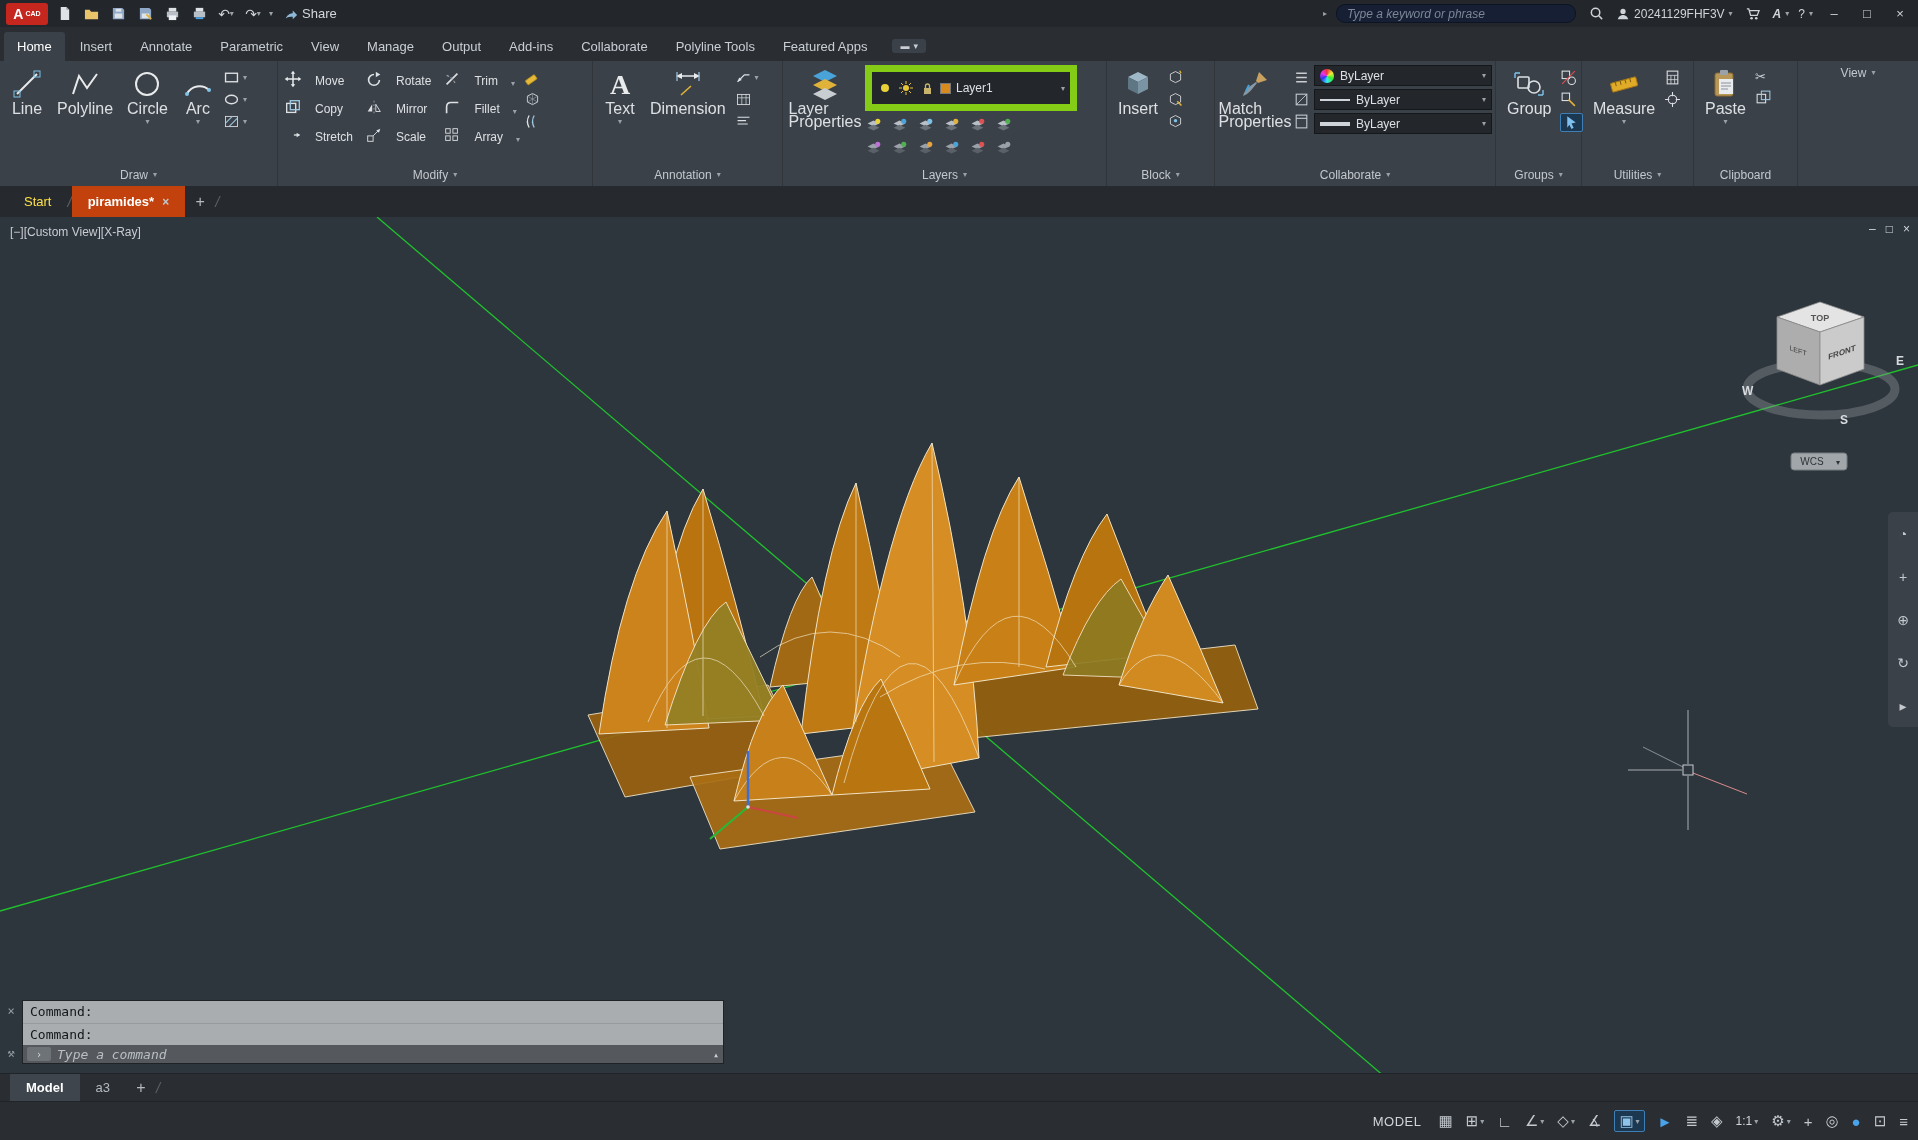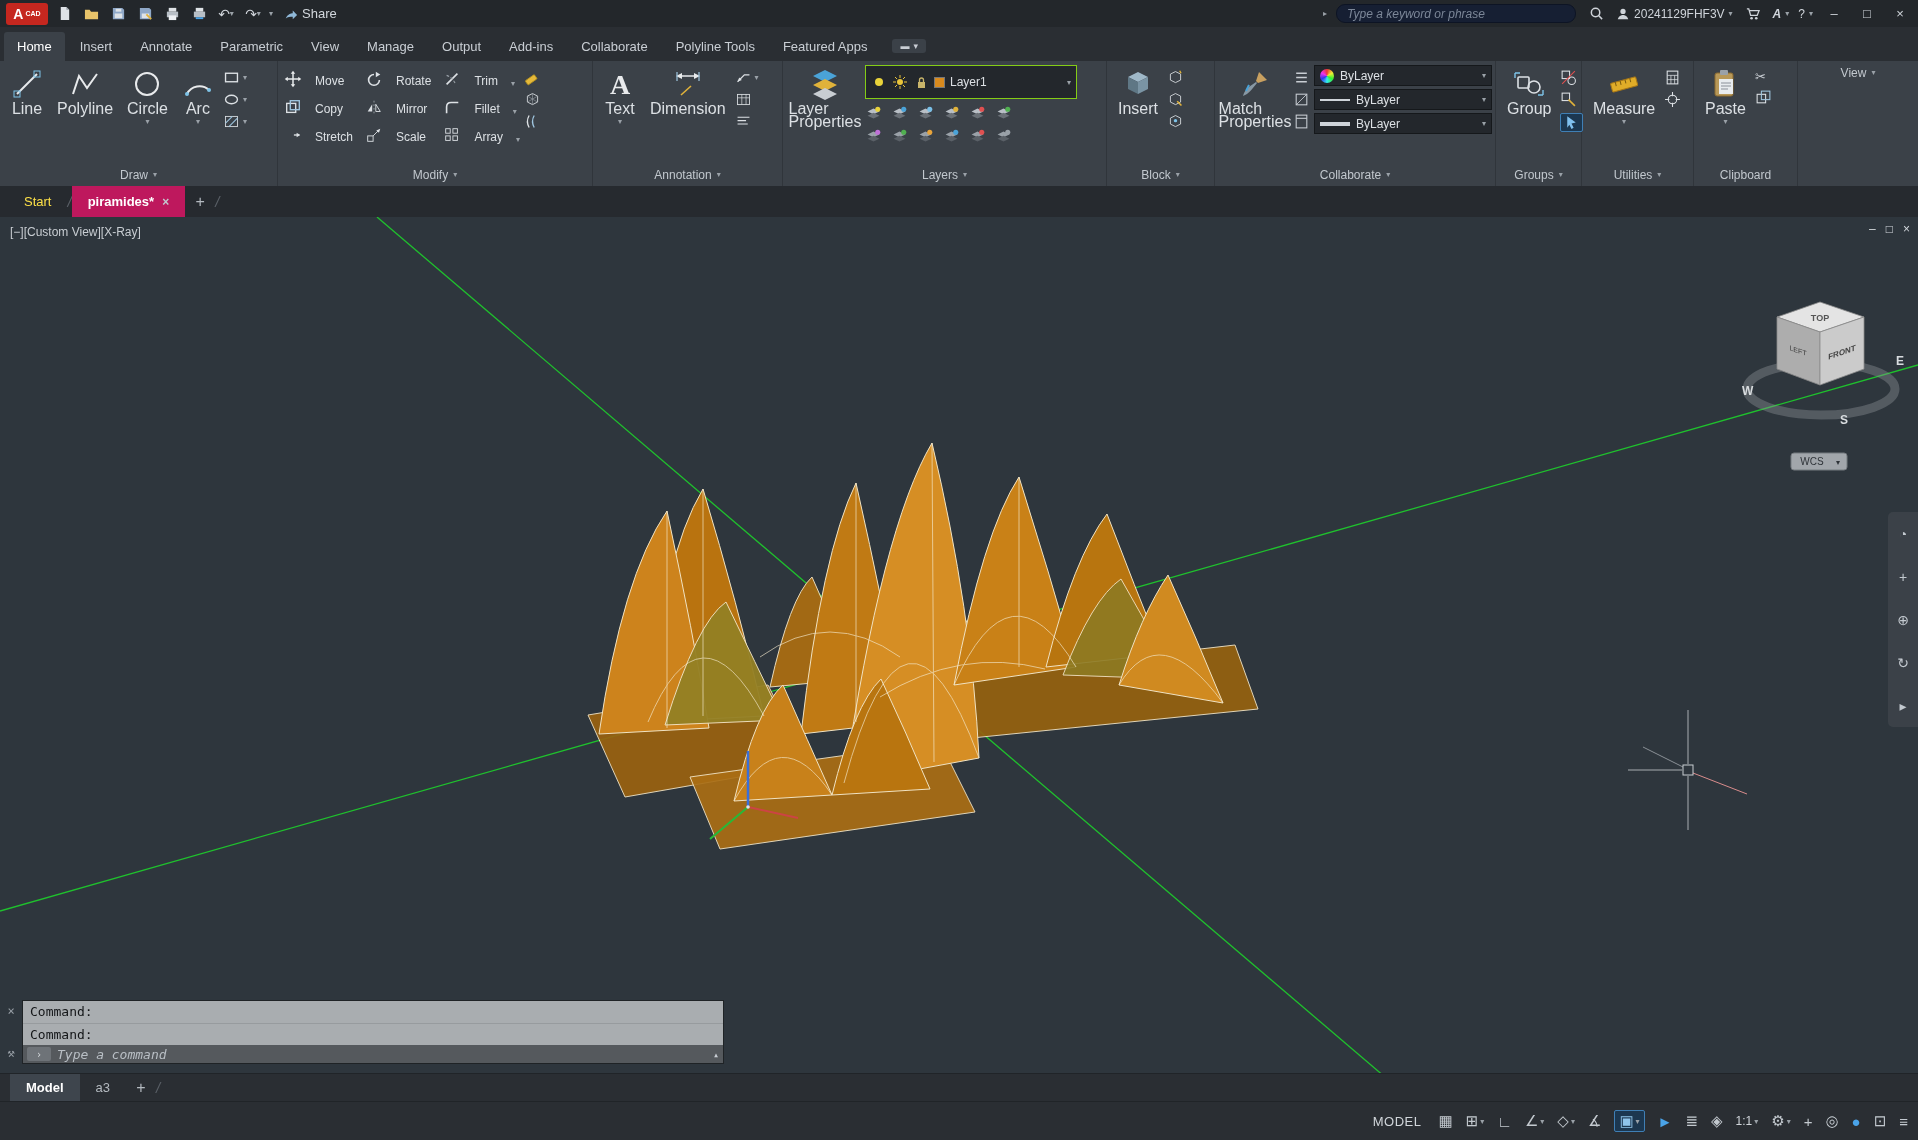--- a/index.html
+++ b/index.html
@@ -35,35 +35,35 @@
 .tool-big{display:flex;flex-direction:column;align-items:center;gap:2px;padding:3px 5px;cursor:pointer;border-radius:2px}
 .tool-big svg{width:32px;height:32px}
 .tlabel{font-size:16px;color:#dce0e4;text-align:left;line-height:13px}
 .mini-col{display:flex;flex-direction:column;gap:5px;padding-top:4px}
 .mini{display:flex;align-items:center;gap:3px;cursor:pointer}
 .mini svg{width:17px;height:17px}
 .ic16{width:16px;height:16px}
 .mod-grid{display:grid;grid-auto-flow:column;grid-template-rows:repeat(3,28px);grid-template-columns:repeat(3,auto);column-gap:12px;align-items:center}
 .trow{display:flex;align-items:flex-end;gap:13px;font-size:12px;color:#dce0e4;cursor:pointer;white-space:nowrap}
 .trow svg{width:18px;height:18px}
-.layer-bar{width:212px;height:22px;background:#23272c;border:1px solid #84cc16;display:flex;align-items:center;gap:5px;padding:16px 5px;cursor:pointer}
+.layer-bar{width:212px;height:22px;background:#23272c;border:7px solid #84cc16;display:flex;align-items:center;gap:5px;padding:16px 5px;cursor:pointer}
 .layer-bar .swatch{width:11px;height:11px;background:#d88a1e;border:1px solid #777}
 .layer-bar .lname{flex:1;font-size:12px;color:#dce0e4}
 .lrow{display:flex;gap:9px;margin-top:6px}
 .prop-rows{display:flex;flex-direction:column;gap:3px}
 .prop-bar{width:178px;height:21px;background:#23272c;border:1px solid #15181b;display:flex;align-items:center;gap:6px;padding:0 5px;cursor:pointer;font-size:12px;color:#dce0e4}
 .prop-bar .fill{flex:1}
 .cwheel{width:14px;height:14px;border-radius:50%;background:conic-gradient(#e33,#ee3,#3e3,#3ee,#33e,#e3e,#e33)}
 .lsample{width:30px;height:2px;background:#cfd4da}
 .lsample.thick{height:4px}
 .active-box{border:1px solid #3f7fb5;background:#1c3750;border-radius:2px;padding:0 2px}
 
 .filetabs{position:absolute;top:186px;left:0;width:100%;height:31px;background:#262a2f;display:flex;align-items:stretch;padding-left:8px;z-index:27}
 .ftab{display:flex;align-items:center;gap:8px;padding:0 16px;color:#fde047;font-size:13px;cursor:pointer}
-.ftab.active{background:#be185d;color:#fff;font-weight:bold}
+.ftab.active{background:#c2410c;color:#fff;font-weight:bold}
 .fclose{font-size:12px;color:#c3c9cf;cursor:pointer}
 .fplus{width:30px;display:flex;align-items:center;justify-content:center;color:#b4bac0;font-size:16px;cursor:pointer}
 .fslash{display:flex;align-items:center;color:#5a6067;font-size:15px;font-style:italic}
 
 .viewport{position:absolute;top:217px;left:0;width:1918px;height:856px;background:#2e363d;overflow:hidden}
 .vp-svg{position:absolute;top:0;left:0}
 .vp-label{position:absolute;top:8px;left:10px;color:#c8cdd2;font-size:12px;z-index:5}
 .vp-controls{position:absolute;top:5px;right:8px;display:flex;gap:10px;color:#d2d7dc;font-size:12px;z-index:5}
 .vp-controls span{cursor:pointer}
 .navbar{position:absolute;top:295px;right:0;width:30px;height:215px;background:rgba(62,68,75,.82);border-radius:5px 0 0 5px;display:flex;flex-direction:column;align-items:center;justify-content:space-around;color:#c3c9cf;font-size:14px;z-index:5}

